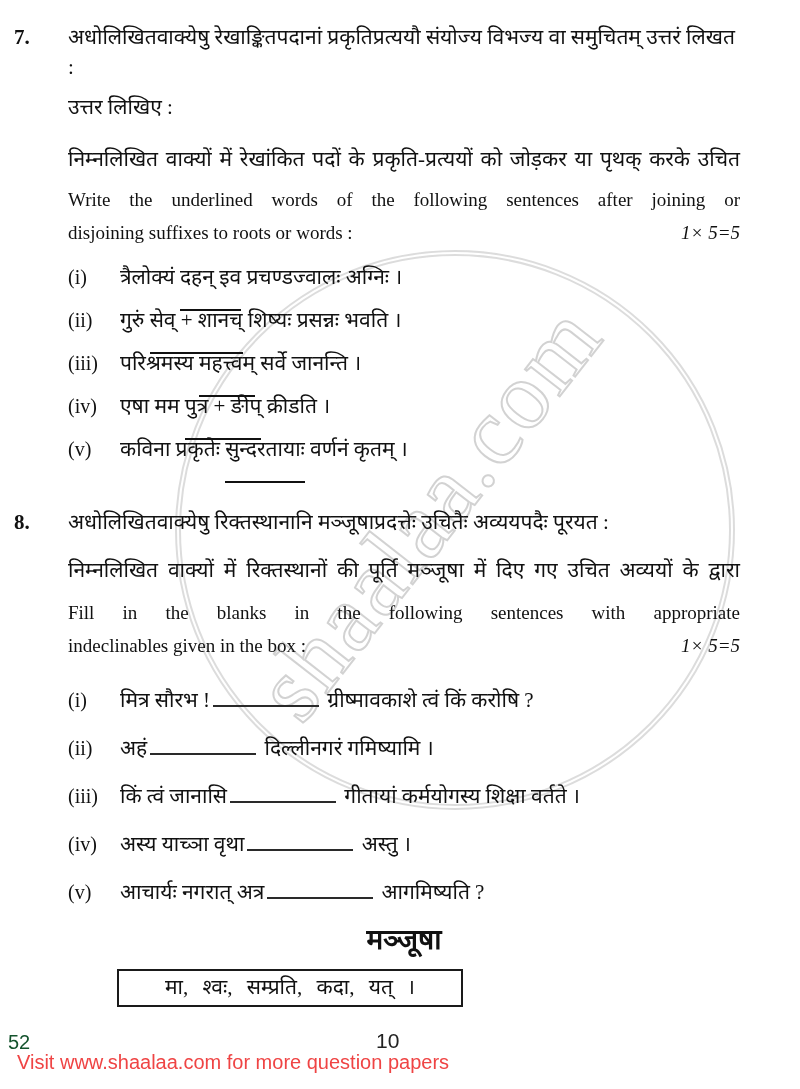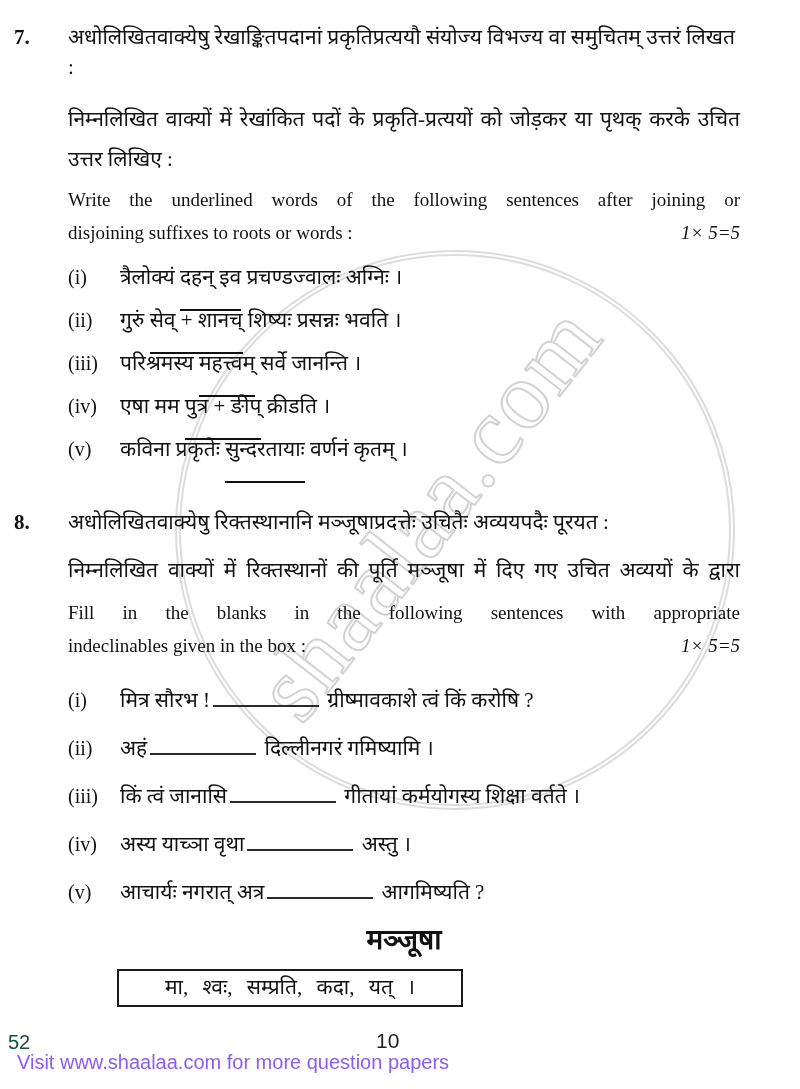--- a/index.html
+++ b/index.html
@@ -86,40 +86,40 @@
     line-height: 32px;
     padding: 0 0 2px 0;
     word-spacing: 9px;
     background: rgba(255,255,255,0.0);
   }
 
   
   .footer { position: absolute; inset: 0; z-index: 2; font-family: "Liberation Sans", "DejaVu Sans", sans-serif; }
   .fnum-left  { position: absolute; left: 8px;  top: 1031px; font-size: 20px; color: #14532d; }
   .fnum-page  { position: absolute; left: 376px; top: 1029px; font-size: 21px; color: #222; }
-  .fvisit     { position: absolute; left: 17px; top: 1051px; font-size: 20px; color: #8b5cf6; text-decoration: none; }
+  .fvisit     { position: absolute; left: 17px; top: 1051px; font-size: 20px; color: #ef4444; text-decoration: none; }
 </style>
 </head>
 <body>
 
 <div class="page">
 
   <div class="watermark">
     <div class="wm-ring"></div>
     <div class="wm-text">shaalaa.com</div>
   </div>
 
   <div class="content">
 
     <div class="q">
       <div class="qnum">7.</div>
       <div class="qbody">
         <div class="dev">अधोलिखितवाक्येषु रेखाङ्कितपदानां प्रकृतिप्रत्ययौ संयोज्य विभज्य वा समुचितम् उत्तरं लिखत :</div>
+        <div class="dev hindi-l2">उत्तर लिखिए :</div>
         <div class="dev jl hindi-l1">निम्नलिखित वाक्यों में रेखांकित पदों के प्रकृति-प्रत्ययों को जोड़कर या पृथक् करके उचित</div>
-        <div class="dev hindi-l2">उत्तर लिखिए :</div>
         <div class="eng jl eng-l1">Write the underlined words of the following sentences after joining or</div>
         <div class="mrow">
           <span class="eng">disjoining suffixes to roots or words :</span>
           <span class="marks">1× 5=5</span>
         </div>
 
         <div class="items">
           <div class="item">
             <span class="ilabel">(i)</span>
             <span class="itext"><span>त्रैलोक्यं </span><span class="u">दहन् इव</span><span> प्रचण्डज्वालः अग्निः ।</span></span>

